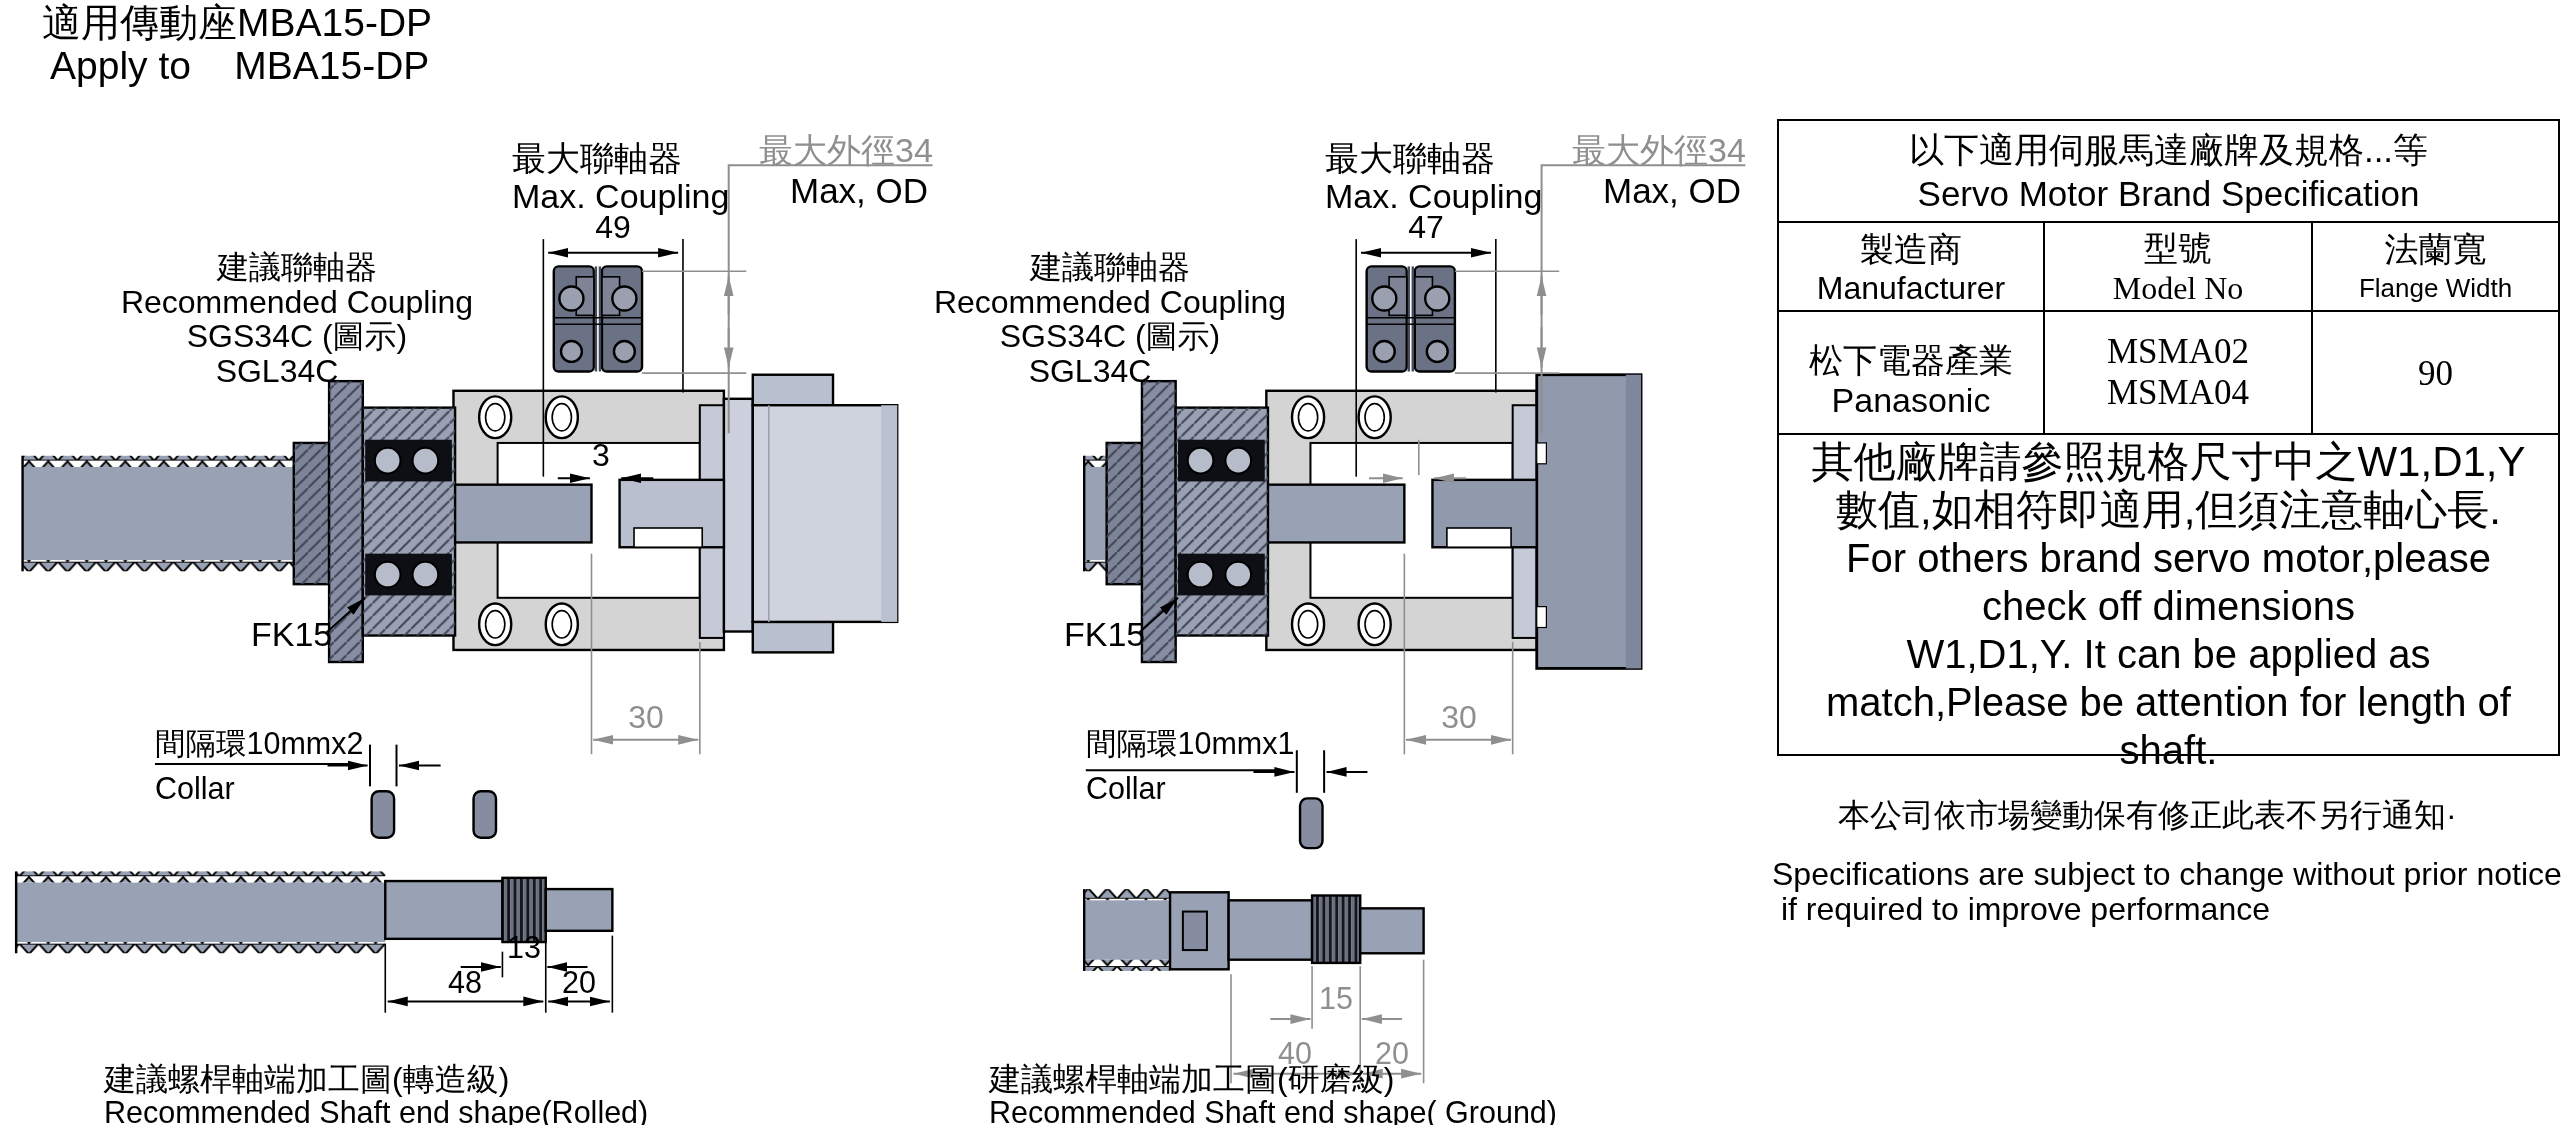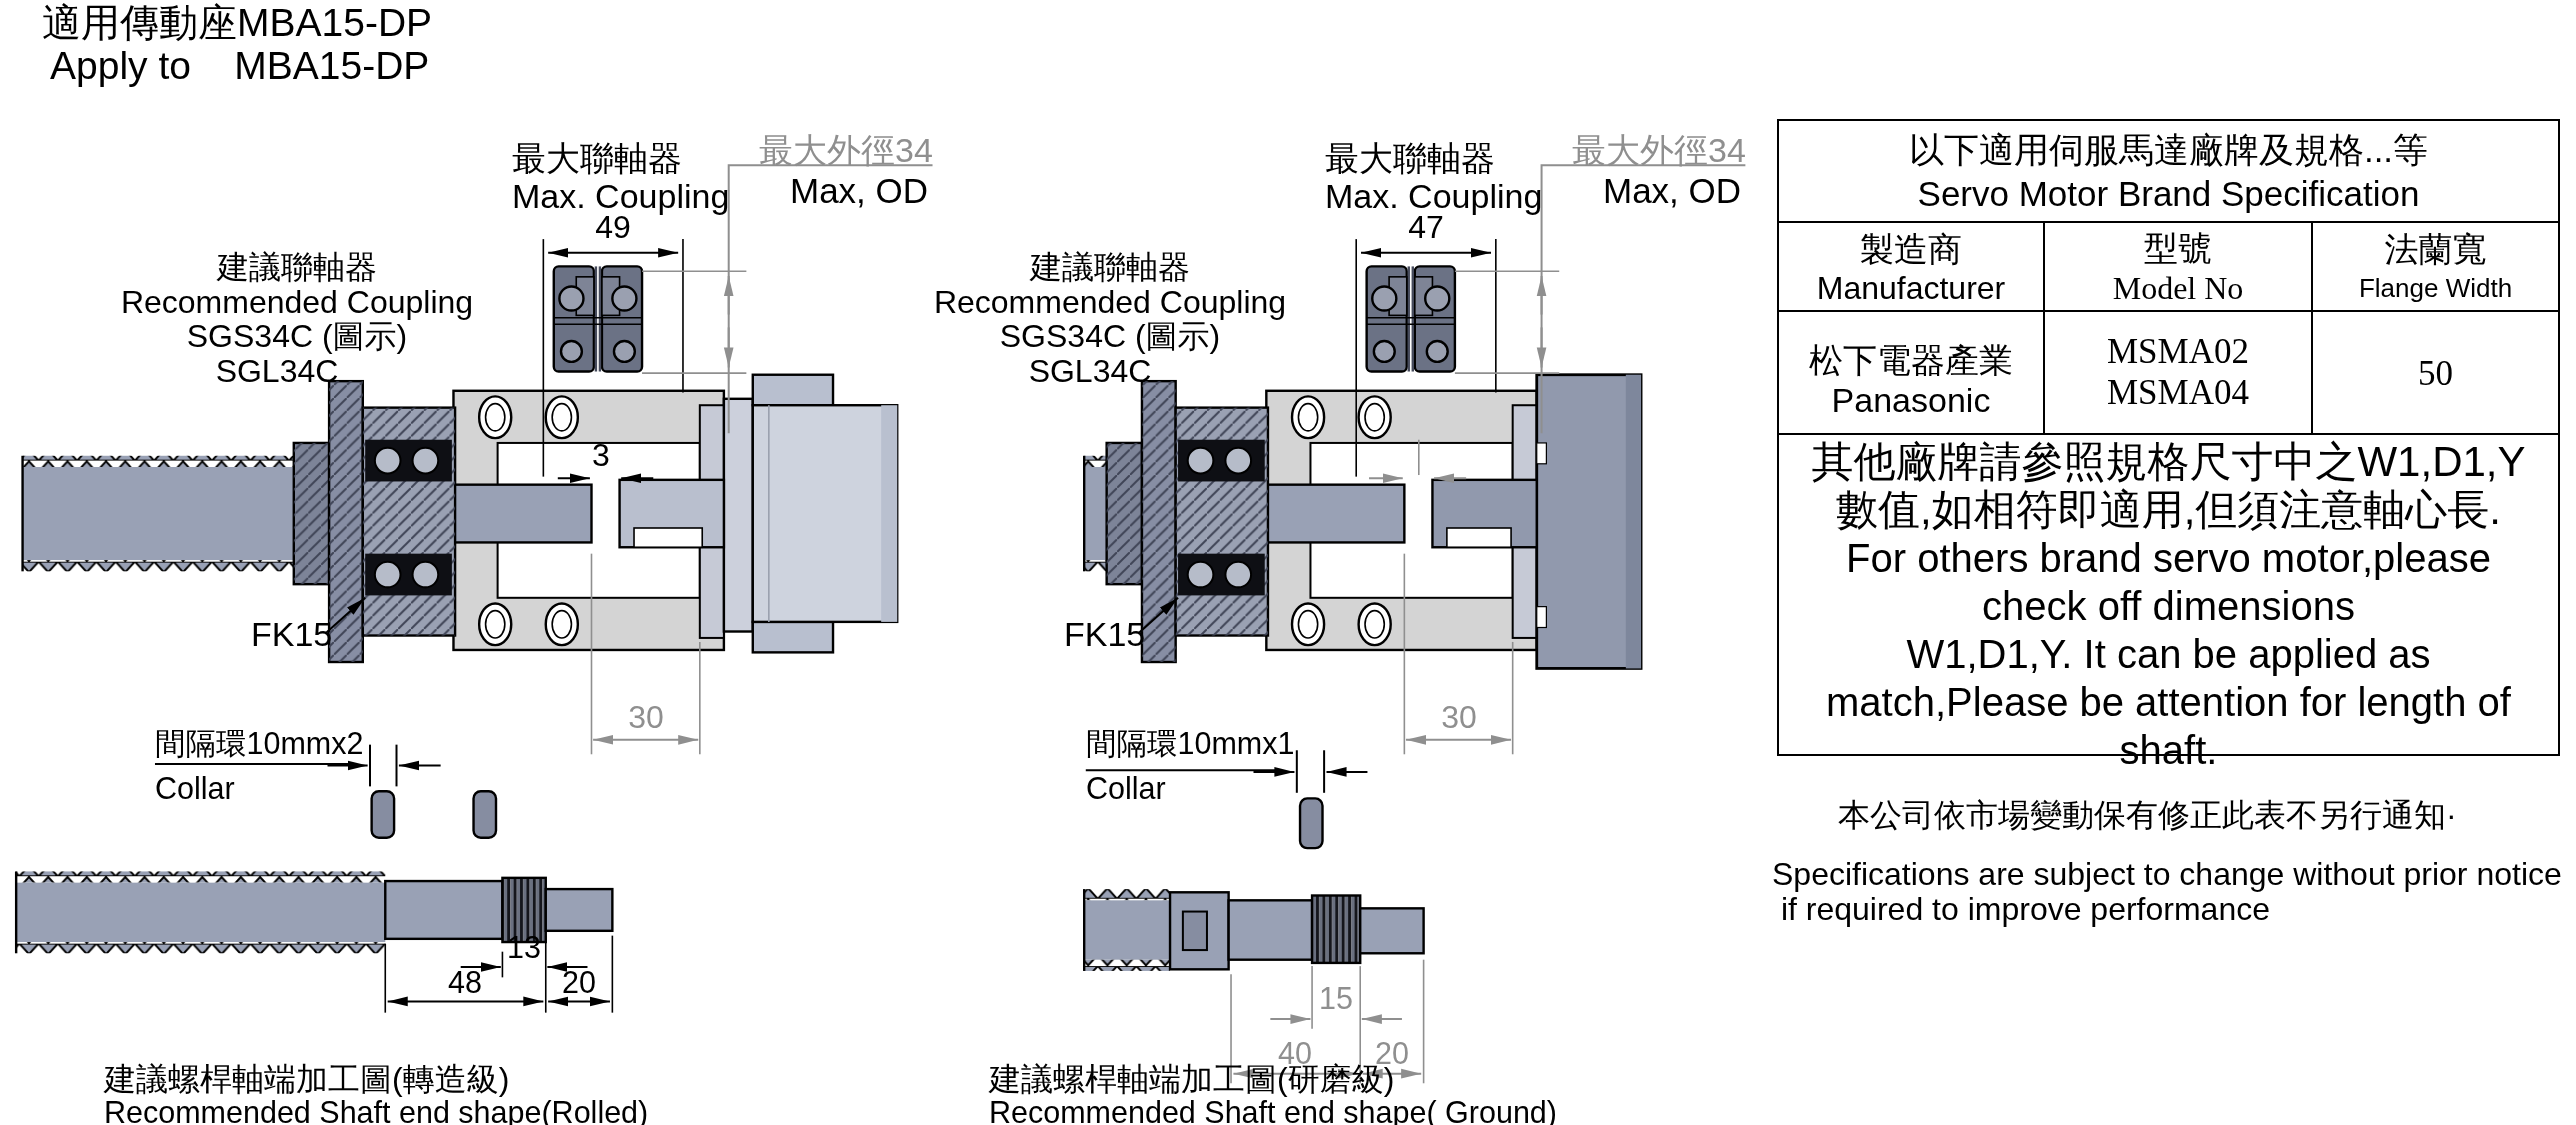--- a/index.html
+++ b/index.html
@@ -313,21 +313,21 @@
     <div class="trow tb cells" style="height:123px;">
       <div class="cell cbr" style="width:266px;padding-top:27px;">
         <div style="font-size:34px;line-height:42px;">松下電器產業</div>
         <div style="font-size:34px;line-height:39px;">Panasonic</div>
       </div>
       <div class="cell cbr serif" style="width:268px;padding-top:19px;">
         <div style="font-size:35px;line-height:42px;">MSMA02</div>
         <div style="font-size:35px;line-height:40px;">MSMA04</div>
       </div>
       <div class="cell serif" style="flex:1;padding-top:42px;">
-        <div style="font-size:35px;">50</div>
+        <div style="font-size:35px;">90</div>
       </div>
     </div>
     <div class="trow" style="padding-top:3.2px;">
       <div class="ctr" style="font-size:42px;line-height:48px;">其他廠牌請參照規格尺寸中之W1,D1,Y</div>
       <div class="ctr" style="font-size:42px;line-height:48px;">數值,如相符即適用,但須注意軸心長.</div>
       <div class="ctr" style="font-size:40px;line-height:48px;">For others brand servo motor,please</div>
       <div class="ctr" style="font-size:40px;line-height:48px;">check off dimensions</div>
       <div class="ctr" style="font-size:40px;line-height:48px;">W1,D1,Y. It can be applied as</div>
       <div class="ctr" style="font-size:40px;line-height:48px;">match,Please be attention for length of</div>
       <div class="ctr" style="font-size:40px;line-height:48px;">shaft.</div>

